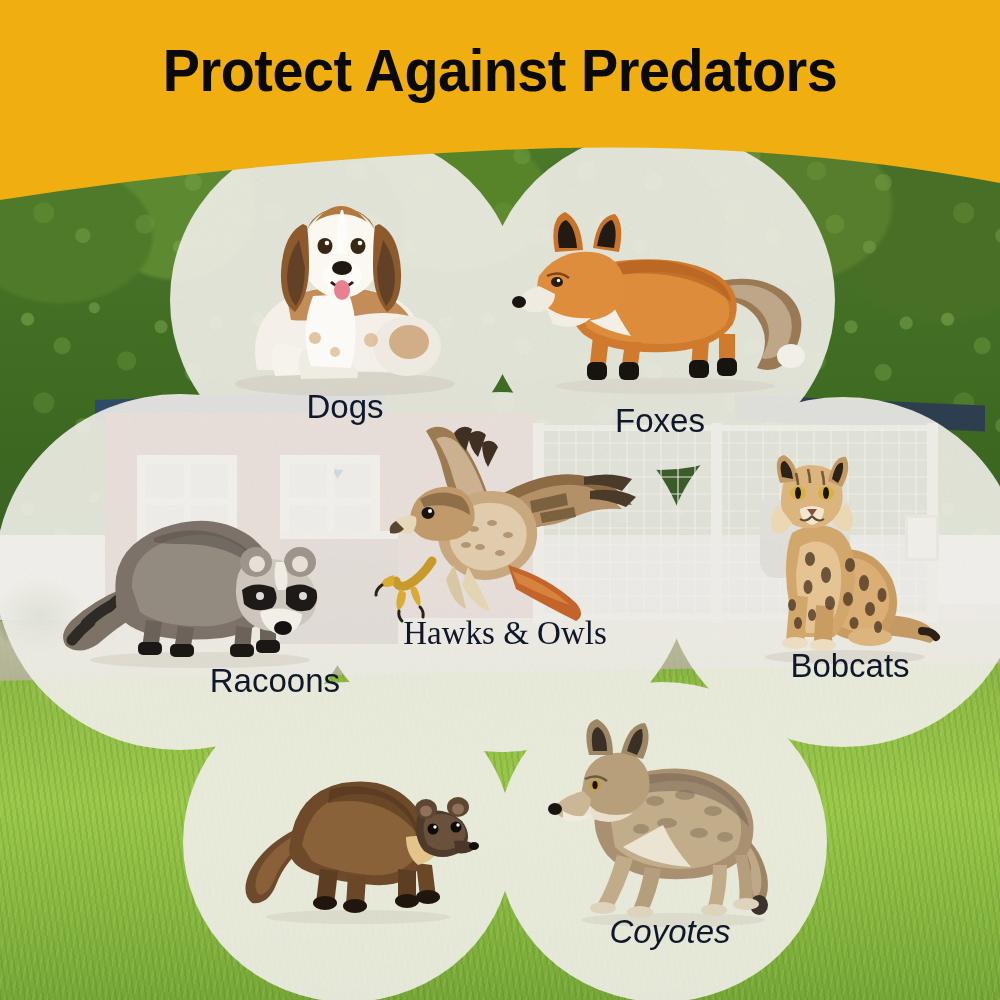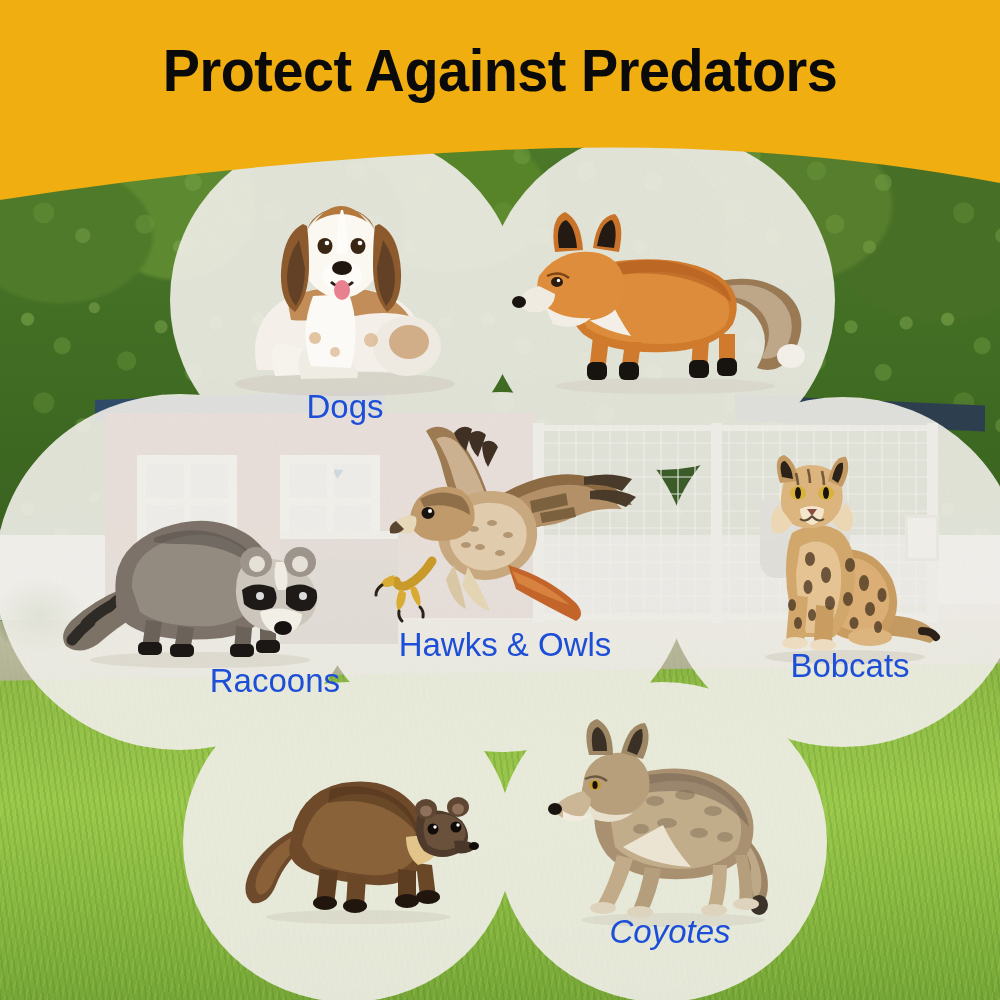--- a/index.html
+++ b/index.html
@@ -121,21 +121,21 @@
     transform:scaleX(.93);transform-origin:50% 50%;
     white-space:nowrap;
   }
 
   
   .card{position:absolute;}
   .card .art{position:absolute;left:0;top:0;}
   .card .lab{
     position:absolute;width:100%;text-align:center;
     font-family:"Liberation Sans",sans-serif;
-    font-size:33px;color:#1d4ed8;font-weight:400;white-space:nowrap;
+    font-size:33px;color:#0f172a;font-weight:400;white-space:nowrap;
   }
 </style>
 </head>
 <body>
 
 <div id="poster">
 
   <div class="scene">
     <div class="sky"></div>
     <div class="treeline"></div>
@@ -275,20 +275,21 @@
 
       <path d="M34 96 Q18 100 12 112 Q18 124 36 122 Q50 116 50 104Z" fill="#f0ebe1"></path>
       <ellipse cx="14" cy="112" rx="7" ry="6" fill="#1a1410"></ellipse>
 
       <path d="M40 116 Q58 130 86 128 Q70 142 48 134Z" fill="#f2eee5"></path>
 
       <ellipse cx="52" cy="92" rx="6" ry="5" fill="#2a1d10"></ellipse>
       <circle cx="53.5" cy="90.5" r="1.7" fill="#fff"></circle>
       <path d="M42 86 Q54 80 64 88" stroke="#7e4516" stroke-width="2.5" fill="none"></path>
     </svg>
+    <div class="lab" style="top:212px;">Foxes</div>
   </div>
 
   <div class="card" style="left:50px;top:470px;width:290px;height:235px;">
     <svg class="art" width="290" height="200" viewBox="0 0 290 200">
       <ellipse cx="150" cy="190" rx="110" ry="8" fill="#cbc4b6" opacity=".4"></ellipse>
 
       <path d="M74 118 Q44 130 22 150 Q8 164 16 176 Q30 186 48 174 Q66 158 86 146Z" fill="#7d7266"></path>
       <path d="M60 136 Q46 144 36 154" stroke="#2e2a26" stroke-width="11" fill="none" stroke-linecap="round"></path>
       <path d="M40 152 Q30 160 22 170" stroke="#2e2a26" stroke-width="11" fill="none" stroke-linecap="round"></path>
       <path d="M76 124 Q66 130 58 138" stroke="#2e2a26" stroke-width="10" fill="none" stroke-linecap="round"></path>
@@ -377,21 +378,21 @@
         <path d="M24 150 Q14 152 10 160 Q16 164 24 160Z"></path>
         <path d="M30 164 Q24 176 28 186 Q36 180 36 168Z"></path>
         <path d="M40 162 Q42 176 50 182 Q52 172 46 162Z"></path>
       </g>
       <g stroke="#2b231a" stroke-width="3" fill="none" stroke-linecap="round">
         <path d="M12 160 Q6 164 6 170"></path>
           <path d="M29 186 Q28 192 32 196"></path>
           <path d="M50 182 Q54 186 53 192"></path>
       </g>
     </svg>
-    <div class="lab" style="top:201px;">Hawks &amp; Owls</div>
+    <div class="lab" style="top:190px;font-family:Liberation Serif, serif;">Hawks &amp; Owls</div>
   </div>
 
   <div class="card" style="left:730px;top:455px;width:240px;height:250px;">
     <svg class="art" width="240" height="210" viewBox="0 0 240 210">
       <ellipse cx="115" cy="202" rx="80" ry="7" fill="#cdc6b8" opacity=".45"></ellipse>
 
       <path d="M150 160 Q184 160 200 172 Q210 182 200 188 Q182 182 152 180Z" fill="#c49a63"></path>
       <path d="M192 176 Q202 176 206 182" stroke="#2b2119" stroke-width="8" fill="none" stroke-linecap="round"></path>
 
       <path d="M96 96 Q142 86 162 124 Q176 158 152 182 Q118 192 96 172 Q82 140 96 96Z" fill="#c99c62"></path>

